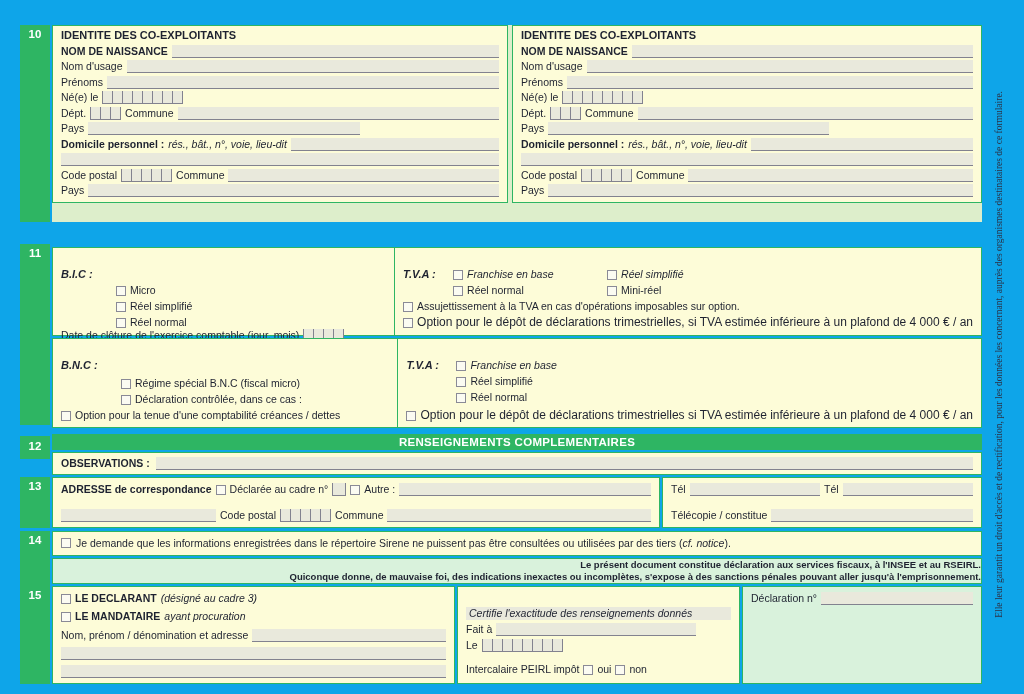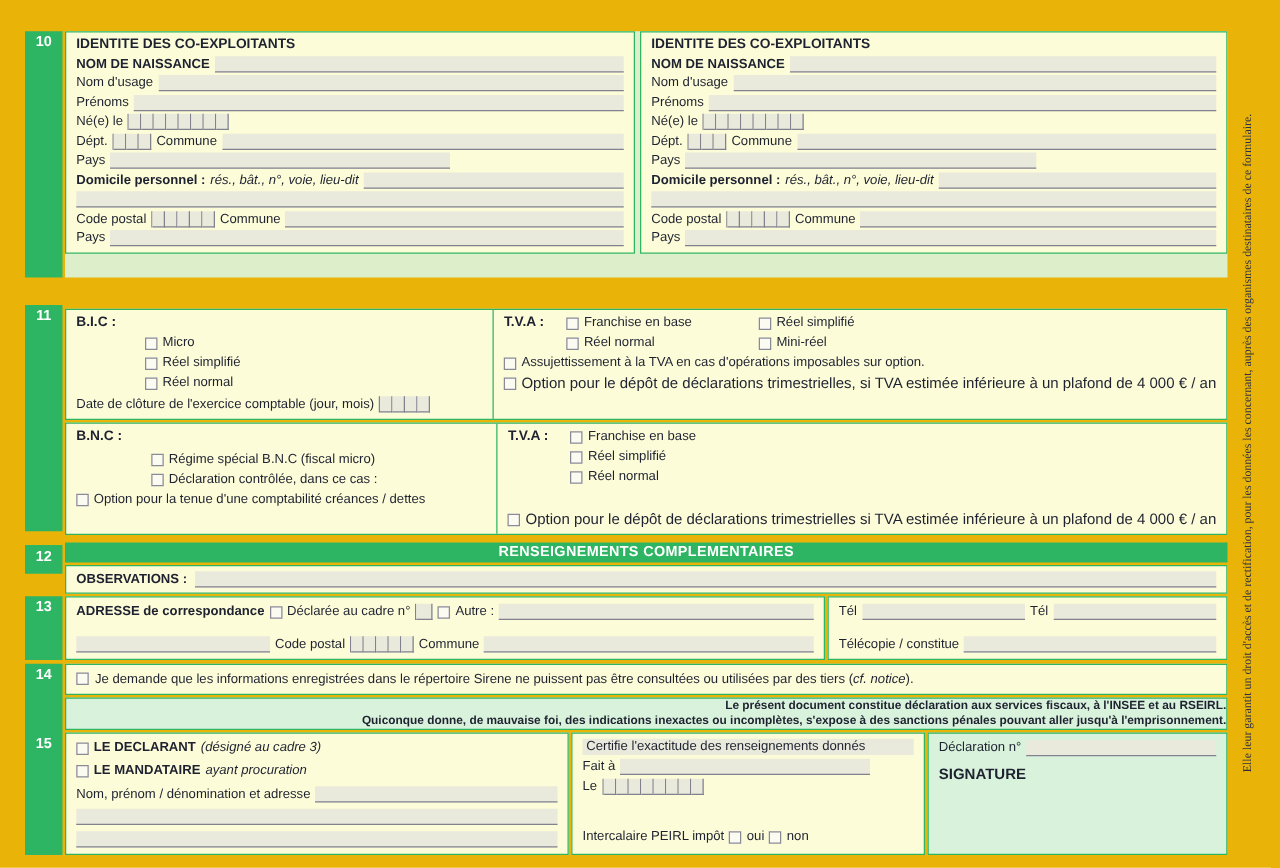--- a/index.html
+++ b/index.html
@@ -1,21 +1,21 @@
 <!DOCTYPE html>
 <html style="--green: #2eb563; --paper: #fdfcd8; --mint: #d9f2dc; --field: #e9e9dc;"><head>
 <meta charset="utf-8">
 <style>
   :root{
     --green:#2eb563; --paper:#fdfcd8; --mint:#d9f2dc; --field:#e9e9dc;
     --ink:#1e2230; --line:#82828f;
   }
   *{box-sizing:border-box;}
   body{margin:0;background:#fff;font-family:"Liberation Sans",sans-serif;color:var(--ink);}
-  .page{position:relative;width:1024px;height:694px;background:#eab308;overflow:hidden;}
+  .page{position:relative;width:1024px;height:694px;background:#0ea5e9;overflow:hidden;}
 
   .numbar{position:absolute;left:20px;width:30px;background:var(--green);color:#fff;
           font-weight:bold;font-size:11.5px;text-align:center;padding-top:3px;}
   .numbar span{position:absolute;left:0;right:0;text-align:center;}
 
   .underlay{position:absolute;background:#ddeecb;}
   .box{position:absolute;background:var(--paper);border:1px solid var(--green);}
   .mintbox{background:var(--mint);align-items:flex-end;}
   .band{position:absolute;background:var(--green);color:#fff;font-weight:bold;
         font-size:11.5px;display:flex;align-items:center;justify-content:center;letter-spacing:.3px;}
@@ -29,21 +29,21 @@
   .fill{flex:1;height:13px;background:var(--field);border-bottom:1px solid var(--line);}
   .cb{width:10px;height:10px;background:#fbfbf2;border:1px solid #8a8a96;display:inline-block;flex:none;margin-bottom:1px;}
   .comb{display:flex;height:13px;border-left:1px solid var(--line);flex:none;}
   .comb i{width:10px;background:var(--field);border-right:1px solid var(--line);border-bottom:1px solid var(--line);}
   .comb.cadre i{width:13px;}
 
   .coex{display:flex;flex-direction:column;justify-content:space-between;padding:3px 8px 5px;height:178px;}
   .splitbox{position:absolute;display:flex;background:var(--paper);border:1px solid var(--green);}
   .cell{padding:4px 8px 5px;display:flex;flex-direction:column;height:100%;}
   .cell .r{margin-top:3px;}
-  .cell .r:first-child{margin-top:0;}
+  .cell .r:first-child{margin-top:16px;font-style:italic;}
   .grow{margin-top:auto !important;}
   .tvalbl{width:46px;flex:none;}
   .opt{display:flex;align-items:flex-end;gap:4px;}
 
   .flexbox{display:flex;flex-direction:column;justify-content:space-between;padding:5px 8px;}
   .certify{display:block;background:var(--field);padding:0 3px;}
   .sig{font-size:12px;}
 
   .vnote{position:absolute;left:988px;top:25px;width:22px;height:659px;
          display:flex;align-items:center;justify-content:center;}
@@ -430,22 +430,19 @@
       <span class="cb"></span>
       <span class="lab">non</span>
     </div>
   </div>
 
   <div class="box mintbox" style="left:742px;top:586px;width:240px;height:98px;padding:5px 8px;">
     <div class="r">
       <span class="lab">Déclaration n°</span>
       <span class="fill"></span>
     </div>
-    <div class="r" style="margin-top:8px;">
-        <span class="lab b sig">SIGNATURE</span>
-      </div>
   </div>
 
   <div class="vnote">
     <span>Elle leur garantit un droit d'accès et de rectification, pour les données les concernant, auprès des organismes destinataires de ce formulaire.</span>
   </div>
 
 </div>
 
 </body></html>

